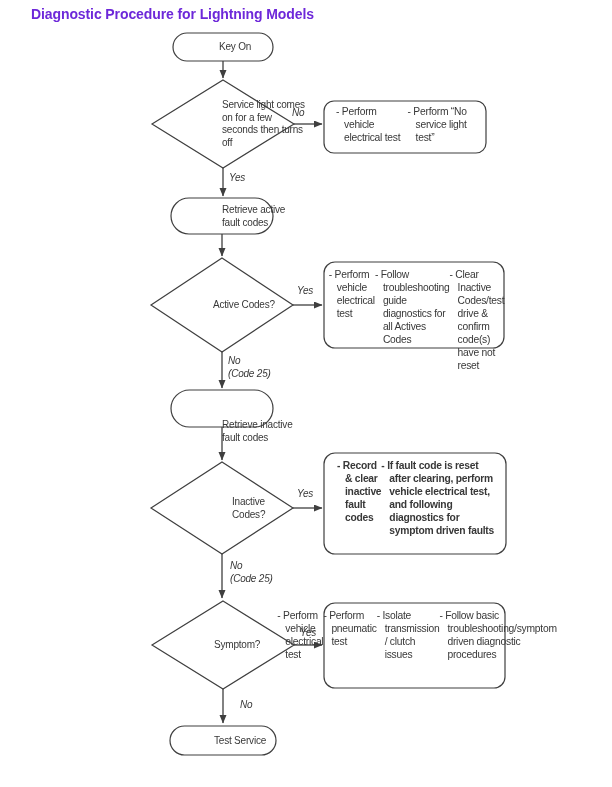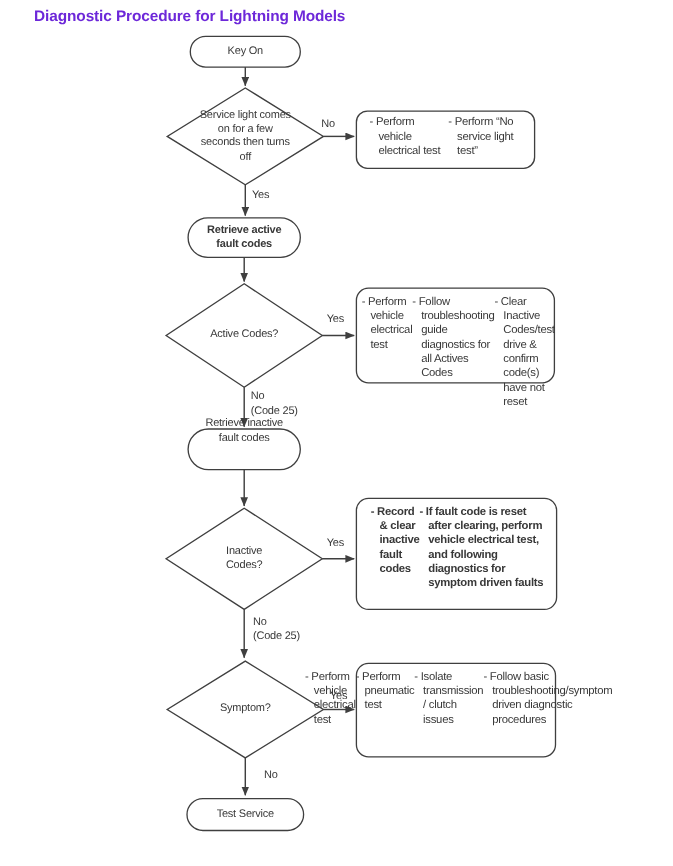--- a/index.html
+++ b/index.html
@@ -3,29 +3,29 @@
 <meta charset="utf-8">
 <style>
   html,body{margin:0;padding:0;background:#ffffff;}
   #page{position:relative;width:612px;height:787px;background:#ffffff;overflow:hidden;
         font-family:"Liberation Sans",sans-serif;color:#383838;}
   #flow-svg{position:absolute;left:0;top:0;}
   .shape{fill:#ffffff;stroke:#3f3f3f;stroke-width:1.2;}
   .connector{stroke:#3f3f3f;stroke-width:1.3;fill:none;}
   .lbl{position:absolute;font-size:10px;line-height:12.5px;color:#383838;
        letter-spacing:-0.2px;}
-  .node-lbl{transform:translate(-50%,-50%);text-align:center;}
+  .node-lbl{transform:translate(-50%,-50%);margin-left:41px;}
   .page-title{position:absolute;left:31px;top:6px;font-size:14px;font-weight:bold;
        color:#6d28d9;letter-spacing:-0.1px;}
   .action-box{position:absolute;display:flex;flex-direction:row;justify-content:center;
        font-size:10.3px;line-height:13px;letter-spacing:-0.25px;color:#383838;
        box-sizing:border-box;}
   .bullet{padding-left:8px;text-indent:-8px;}
   .edge-lbl{position:absolute;font-size:10px;line-height:13px;color:#383838;
-       letter-spacing:-0.2px;white-space:nowrap;}
+       letter-spacing:-0.2px;white-space:nowrap;font-style:italic;}
 </style>
 </head>
 <body>
 
 <div id="page">
 
   <div class="page-title">Diagnostic Procedure for Lightning Models</div>
 
   <svg id="flow-svg" width="612" height="787" viewBox="0 0 612 787">
     <defs>
@@ -60,25 +60,25 @@
     <line class="connector" x1="293" y1="508" x2="322" y2="508" marker-end="url(#arw)"></line>
     <line class="connector" x1="222" y1="554" x2="222" y2="598" marker-end="url(#arw)"></line>
     <line class="connector" x1="294" y1="645" x2="322" y2="645" marker-end="url(#arw)"></line>
     <line class="connector" x1="223" y1="689" x2="223" y2="723" marker-end="url(#arw)"></line>
   </svg>
 
   <div class="lbl node-lbl" style="left:223px;top:47px;width:90px;">Key On</div>
 
   <div class="lbl node-lbl" style="left:223px;top:124px;width:84px;">Service light comes on for a few seconds then turns off</div>
 
-  <div class="lbl node-lbl" style="left:222px;top:216px;width:82px;font-weight:bold;">Retrieve active fault codes</div>
+  <div class="lbl node-lbl" style="left:222px;top:216px;width:82px;">Retrieve active fault codes</div>
 
   <div class="lbl node-lbl" style="left:222px;top:305px;width:100px;">Active Codes?</div>
 
-  <div class="lbl node-lbl" style="left:222px;top:392px;width:82px;">Retrieve inactive fault codes</div>
+  <div class="lbl node-lbl" style="left:222px;top:431px;width:82px;">Retrieve inactive fault codes</div>
 
   <div class="lbl node-lbl" style="left:222px;top:508px;width:62px;">Inactive Codes?</div>
 
   <div class="lbl node-lbl" style="left:223px;top:645px;width:100px;">Symptom?</div>
 
   <div class="lbl node-lbl" style="left:223px;top:741px;width:100px;">Test Service</div>
 
   <div class="edge-lbl" style="left:292px;top:106px;">No</div>
   <div class="edge-lbl" style="left:229px;top:171px;">Yes</div>
 

